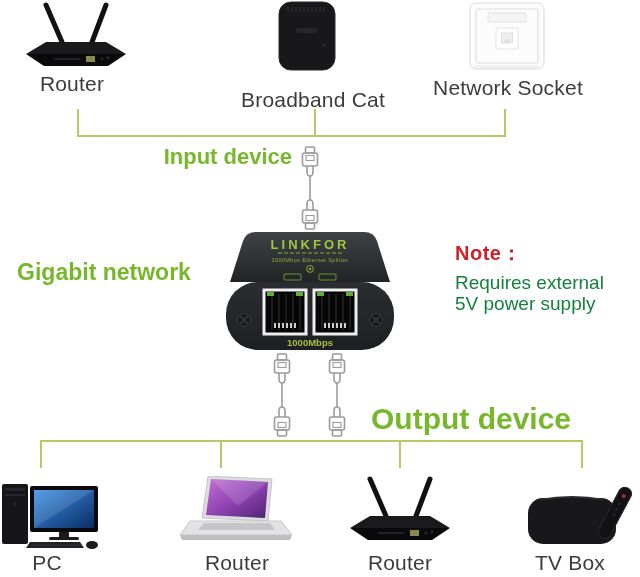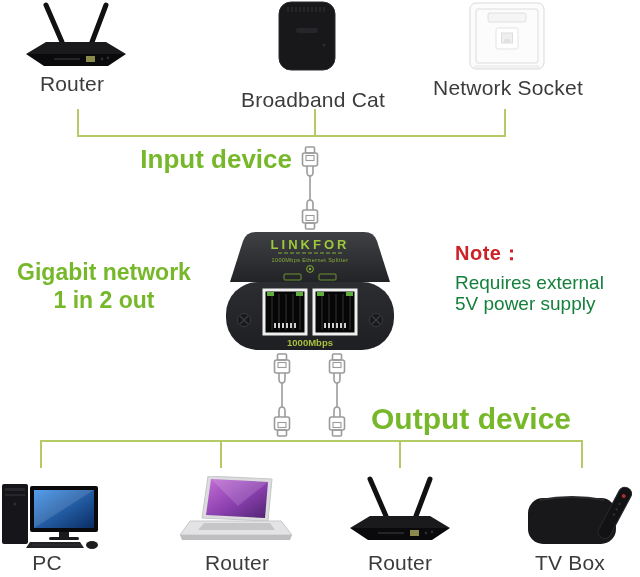--- a/index.html
+++ b/index.html
@@ -24,21 +24,21 @@
   }
   .bracket-bottom{
     position:absolute;left:40px;top:440px;width:543px;height:30px;
     border-top:2px solid #b4ca67;box-sizing:border-box;
   }
   .bracket-bottom .tick{
     position:absolute;top:0;width:2px;height:26px;background:#b4ca67;
   }
   .input-label{
     position:absolute;left:40px;top:144px;width:252px;text-align:right;
-    font-size:26px;
+    font-size:22px;
   }
   .output-label{
     position:absolute;left:371px;top:402px;width:230px;text-align:left;
     font-size:30px;
   }
   .gigabit{
     position:absolute;left:0px;top:258px;width:208px;text-align:center;
     font-size:23px;line-height:28px;
   }
   .note{position:absolute;left:455px;top:240px;width:180px;}
@@ -181,21 +181,20 @@
           <rect x="114" y="95" width="2" height="5"></rect>
         <rect x="118" y="95" width="2" height="5"></rect>
           <rect x="122" y="95" width="2" height="5"></rect>
       </g>
     </g>
     <text x="88" y="118" text-anchor="middle" font-size="9.5" font-weight="bold" fill="#a9bf3e">1000Mbps</text>
   </svg>
 
   <div class="gigabit green-bold">
     <div>Gigabit network</div>
-    <div>1 in 2 out</div>
   </div>
 
   <div class="note">
     <div class="note-title">Note：</div>
     <div class="note-line">Requires external</div>
     <div class="note-line">5V power supply</div>
   </div>
 
   <svg class="abs" style="left:268px;top:353px" width="28" height="84" viewBox="0 0 28 84" fill="none" stroke="#9b9b9b" stroke-width="1.6">
     <rect x="9.5" y="1" width="9" height="6" rx="1"></rect>

